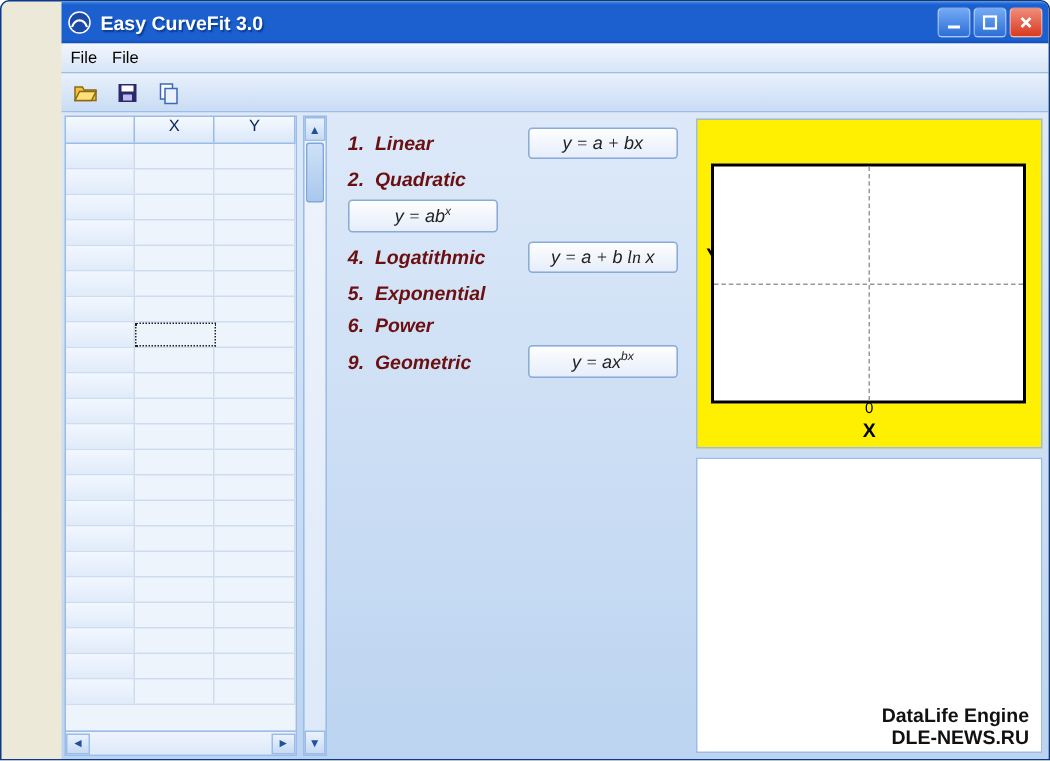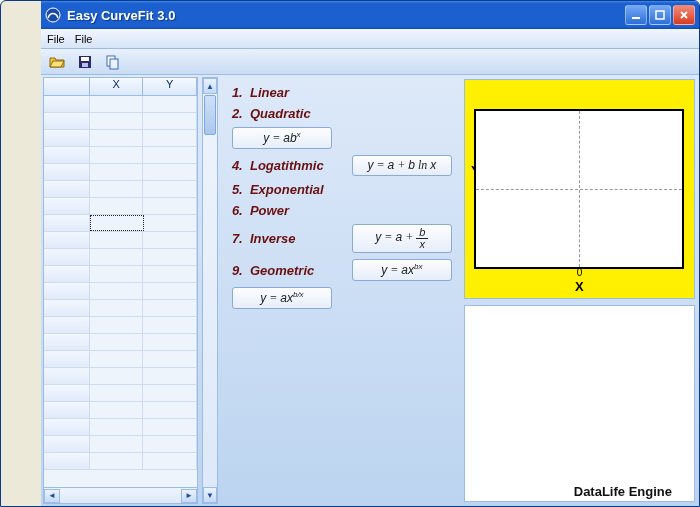--- a/index.html
+++ b/index.html
@@ -49,21 +49,21 @@
   .right{width:258px;display:flex;flex-direction:column;gap:6px;padding:2px;}
   .plot-wrap{height:220px;background:#ffef00;border:1px solid #9cbce8;display:flex;align-items:center;justify-content:center;position:relative;}
   .plot{position:relative;width:210px;height:160px;background:#fff;border:2px solid #000;}
   .axis-y-label{position:absolute;left:6px;top:90px;font-size:13px;font-weight:bold;transform:translateY(-50%);}
   .axis-x-label{position:absolute;bottom:4px;left:50%;transform:translateX(-50%);font-size:13px;font-weight:bold;}
   .tick0y{position:absolute;left:18px;top:88px;font-size:10px;}
   .tick0x{position:absolute;bottom:20px;left:50%;transform:translateX(-50%);font-size:10px;}
   .plot .hgrid{position:absolute;left:0;right:0;top:50%;border-top:1px dashed #999;}
   .plot .vgrid{position:absolute;top:0;bottom:0;left:50%;border-left:1px dashed #999;}
   .output{flex:1;background:#fff;border:1px solid #9cbce8;}
-  .watermark{position:absolute;right:28px;bottom:8px;text-align:right;font-size:13px;font-weight:bold;font-style:normal;color:#111;font-family:Arial,sans-serif;}
+  .watermark{position:absolute;right:14px;bottom:8px;text-align:right;font-size:13px;font-weight:bold;font-style:normal;color:#111;font-family:Arial,sans-serif;}
 </style>
 </head>
 <body>
 
 <div class="window">
 
   <div class="titlebar">
     <span class="app-icon">
       <svg viewBox="0 0 16 16">
           <circle cx="8" cy="8" r="7" fill="#1a4aa8" stroke="#fff" stroke-width="1"></circle>
@@ -247,47 +247,43 @@
     <div class="middle">
       <div class="vscroll">
         <div class="sbbtn">▲</div>
         <div class="thumb"></div>
         <div style="flex:1"></div>
         <div class="sbbtn">▼</div>
       </div>
       <div class="models" id="models">
           <div class="model-row" style="">
             <span class="label">1.&nbsp;&nbsp;Linear</span>
+            <button class="eq-btn"><i>y</i> = <i>a</i> + <i>bx</i></button>
           </div>
           <div class="model-row" style="">
             <span class="label">2.&nbsp;&nbsp;Quadratic</span>
           </div>
           <div class="model-row" style="">
             <button class="eq-btn"><i>y</i> = <i>ab</i><sup><i>x</i></sup></button>
           </div>
           <div class="model-row" style="">
             <span class="label">4.&nbsp;&nbsp;Logatithmic</span>
             <button class="eq-btn"><i>y</i> = <i>a</i> + <i>b</i> ln <i>x</i></button>
           </div>
           <div class="model-row" style="">
             <span class="label">5.&nbsp;&nbsp;Exponential</span>
           </div>
           <div class="model-row" style="">
             <span class="label">6.&nbsp;&nbsp;Power</span>
-          </div>
-          <div class="model-row" style="">
-            <span class="label">7.&nbsp;&nbsp;Inverse</span>
-            <button class="eq-btn"><i>y</i> = <i>a</i> + <span class="frac"><span class="n"><i>b</i></span><span class="d"><i>x</i></span></span></button>
           </div>
           <div class="model-row" style="margin-top:1px;align-items:center;">
             <span class="label">9.&nbsp;&nbsp;Geometric</span>
             <button class="eq-btn"><i>y</i> = <i>ax</i><sup><i>bx</i></sup></button>
           </div>
           <div class="model-row" style="">
-            <button class="eq-btn"><i>y</i> = <i>ax</i><sup><i>b</i>/<i>x</i></sup></button>
           </div>
         </div>
     </div>
 
     <div class="right">
       <div class="plot-wrap">
         <span class="axis-y-label">Y</span>
         <span class="tick0y">0</span>
         <div class="plot">
           <div class="hgrid"></div>
@@ -296,14 +292,15 @@
         <span class="tick0x">0</span>
         <span class="axis-x-label">X</span>
       </div>
       <div class="output"></div>
     </div>
 
   </div>
 
   <div class="watermark">
     <div>DataLife Engine</div>
+    <div>DLE-NEWS.RU</div>
   </div>
 </div>
 
 </body></html>

